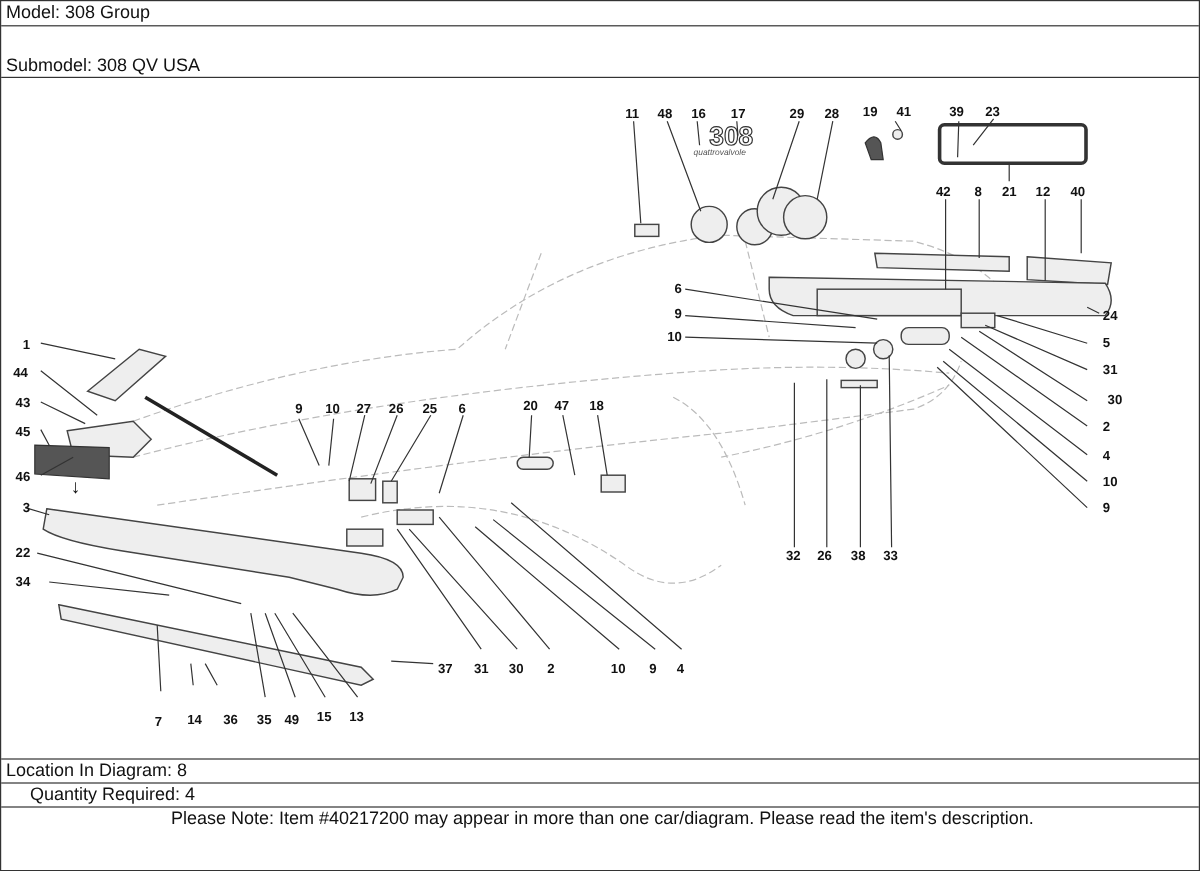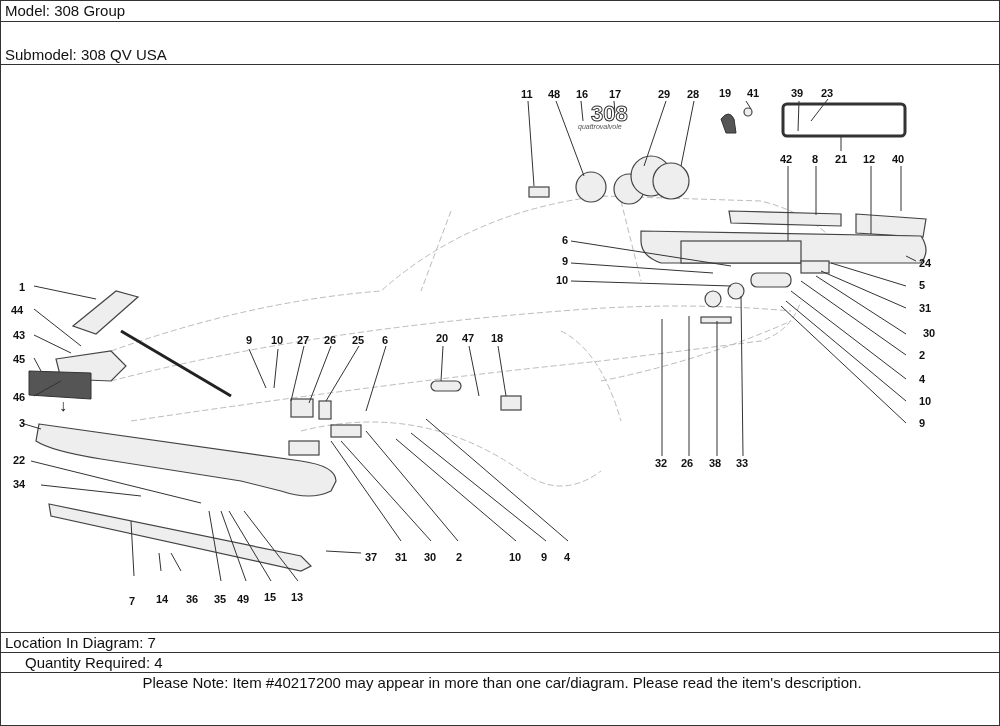--- a/index.html
+++ b/index.html
@@ -160,16 +160,16 @@
         <text class="lbl" x="918" y="404">10</text>
         <text class="lbl" x="918" y="426">9</text>
         <text class="lbl" x="654" y="466">32</text>
         <text class="lbl" x="680" y="466">26</text>
         <text class="lbl" x="708" y="466">38</text>
         <text class="lbl" x="735" y="466">33</text>
       </g>
     </svg>
   </div>
 
-  <div class="row" style="top:632px;height:20px;">Location In Diagram: 7</div>
+  <div class="row" style="top:632px;height:20px;">Location In Diagram: 8</div>
   <div class="row" style="top:652px;height:20px;padding-left:24px;">Quantity Required: 4</div>
   <div class="row" style="top:672px;height:52px;border-bottom:none;text-align:center;">Please Note: Item #40217200 may appear in more than one car/diagram. Please read the item's description.</div>
 </div>
 
 </body></html>

